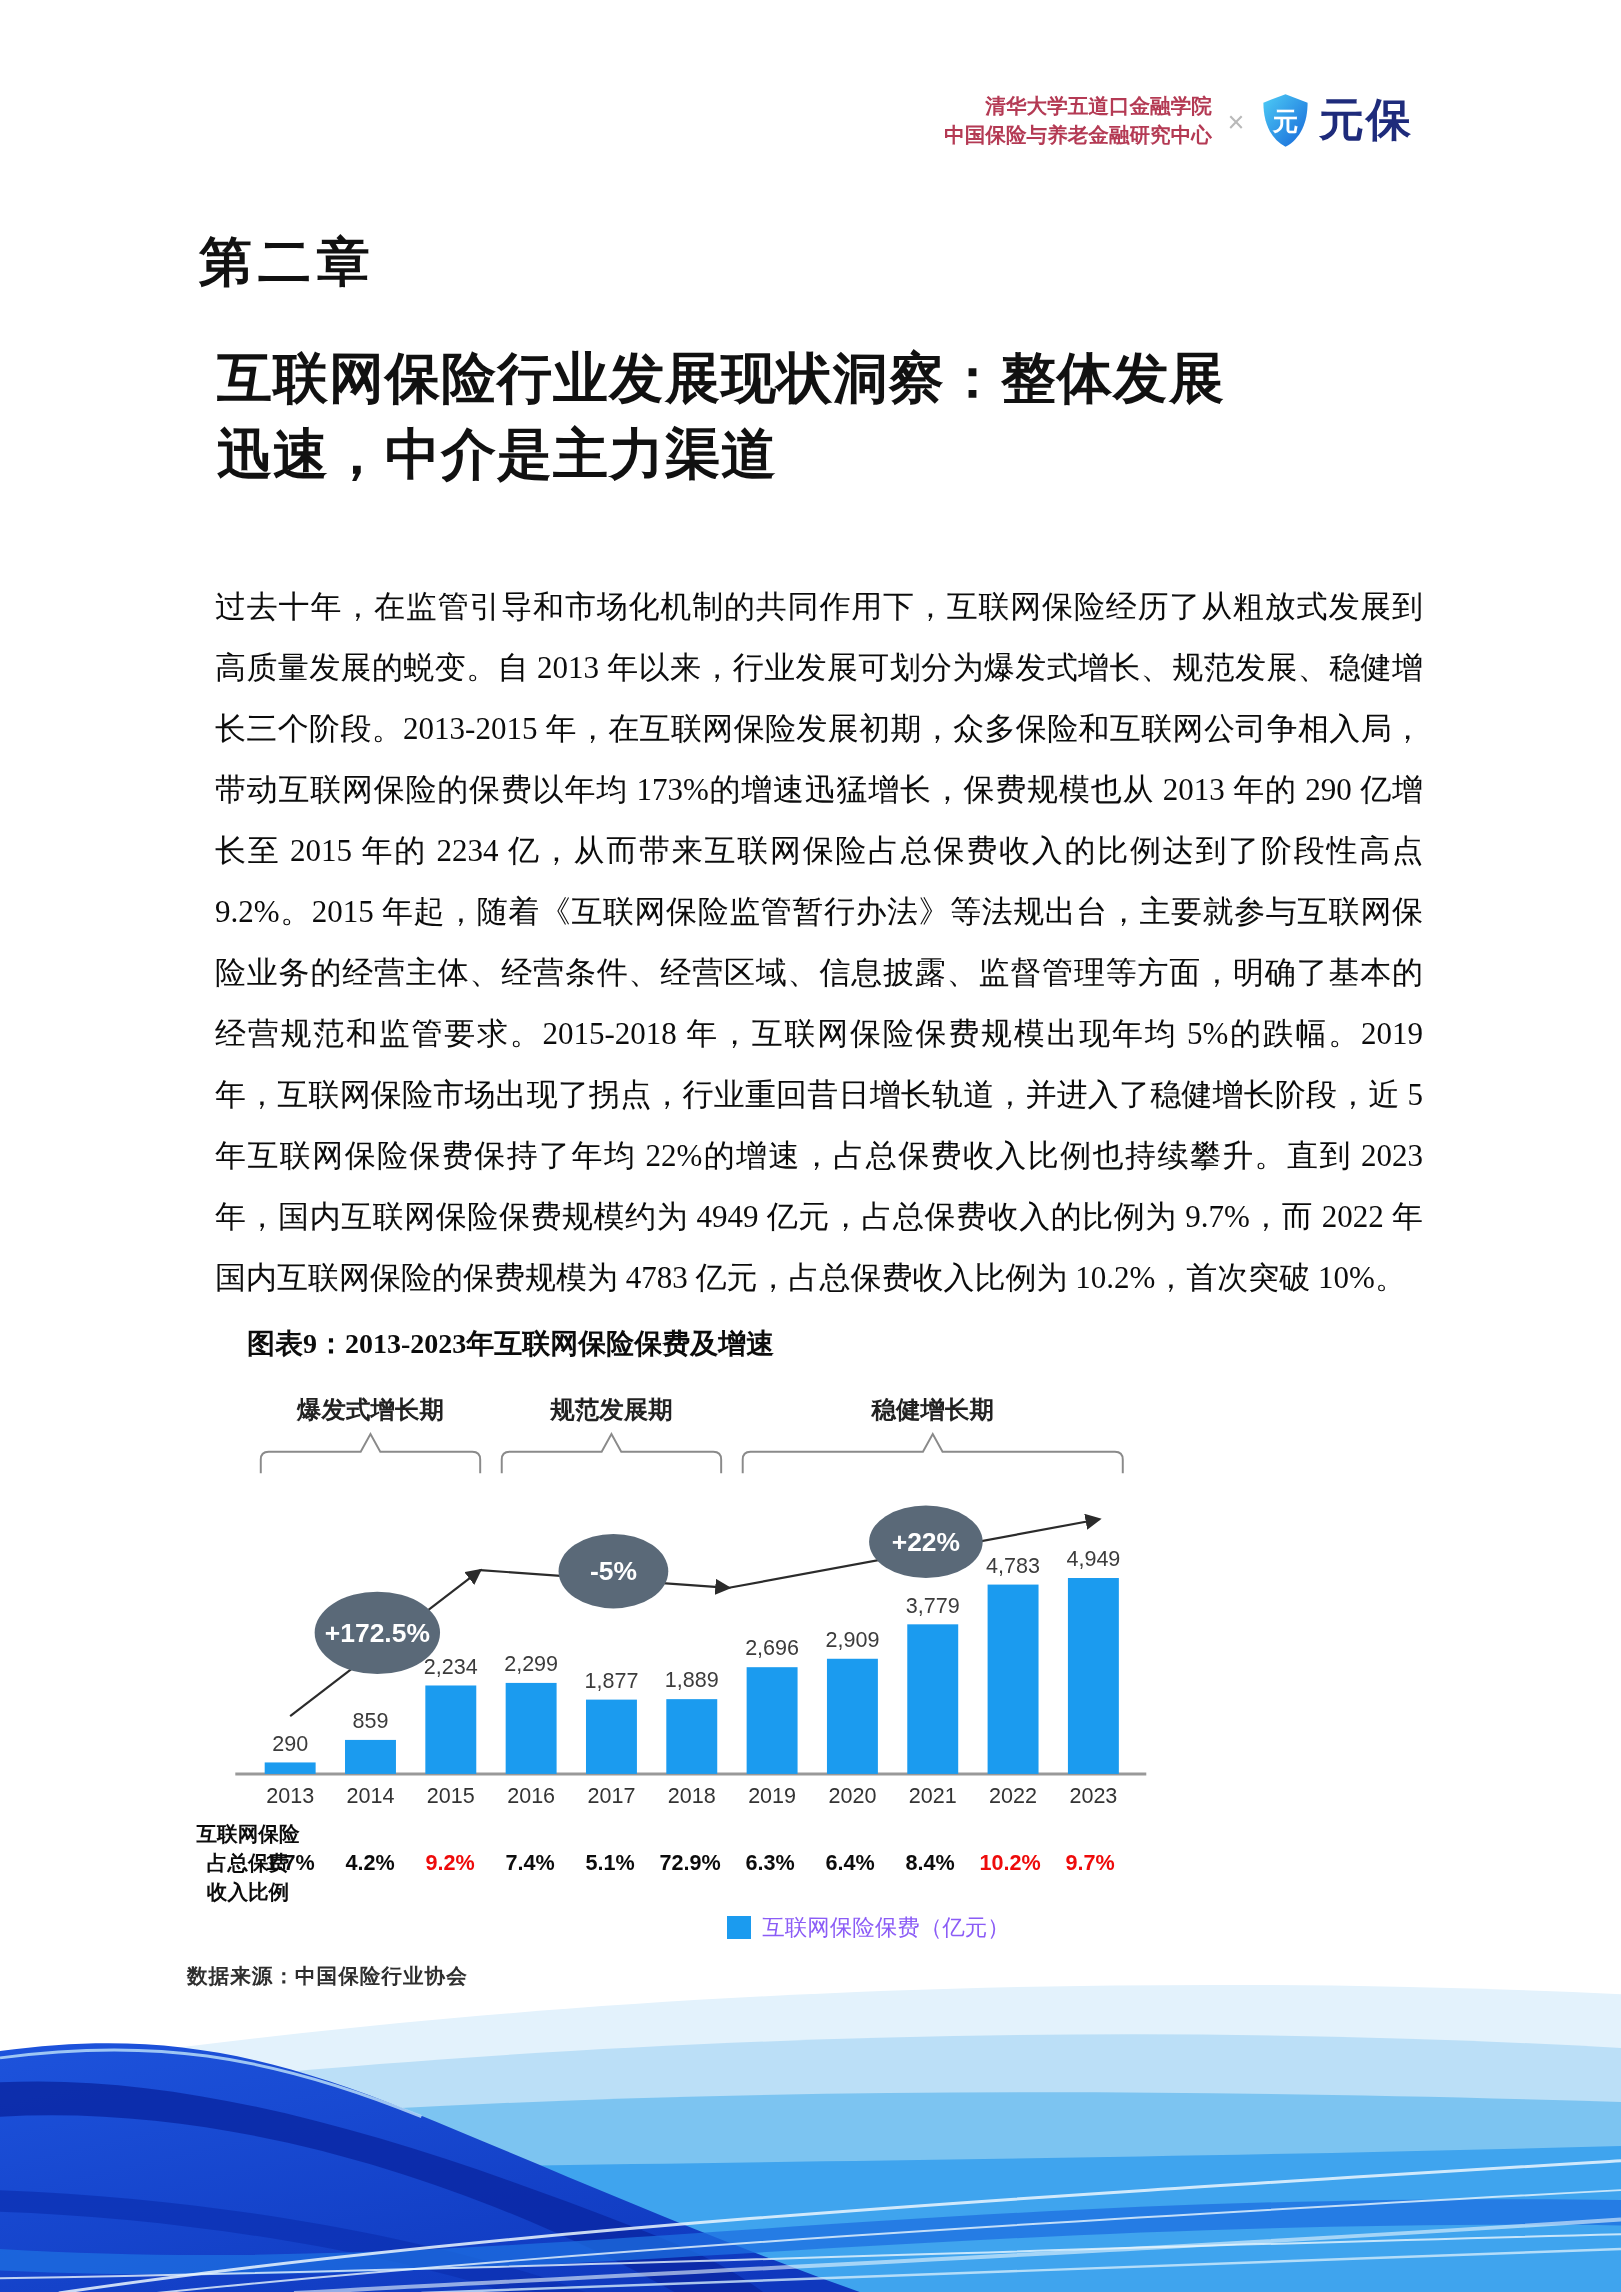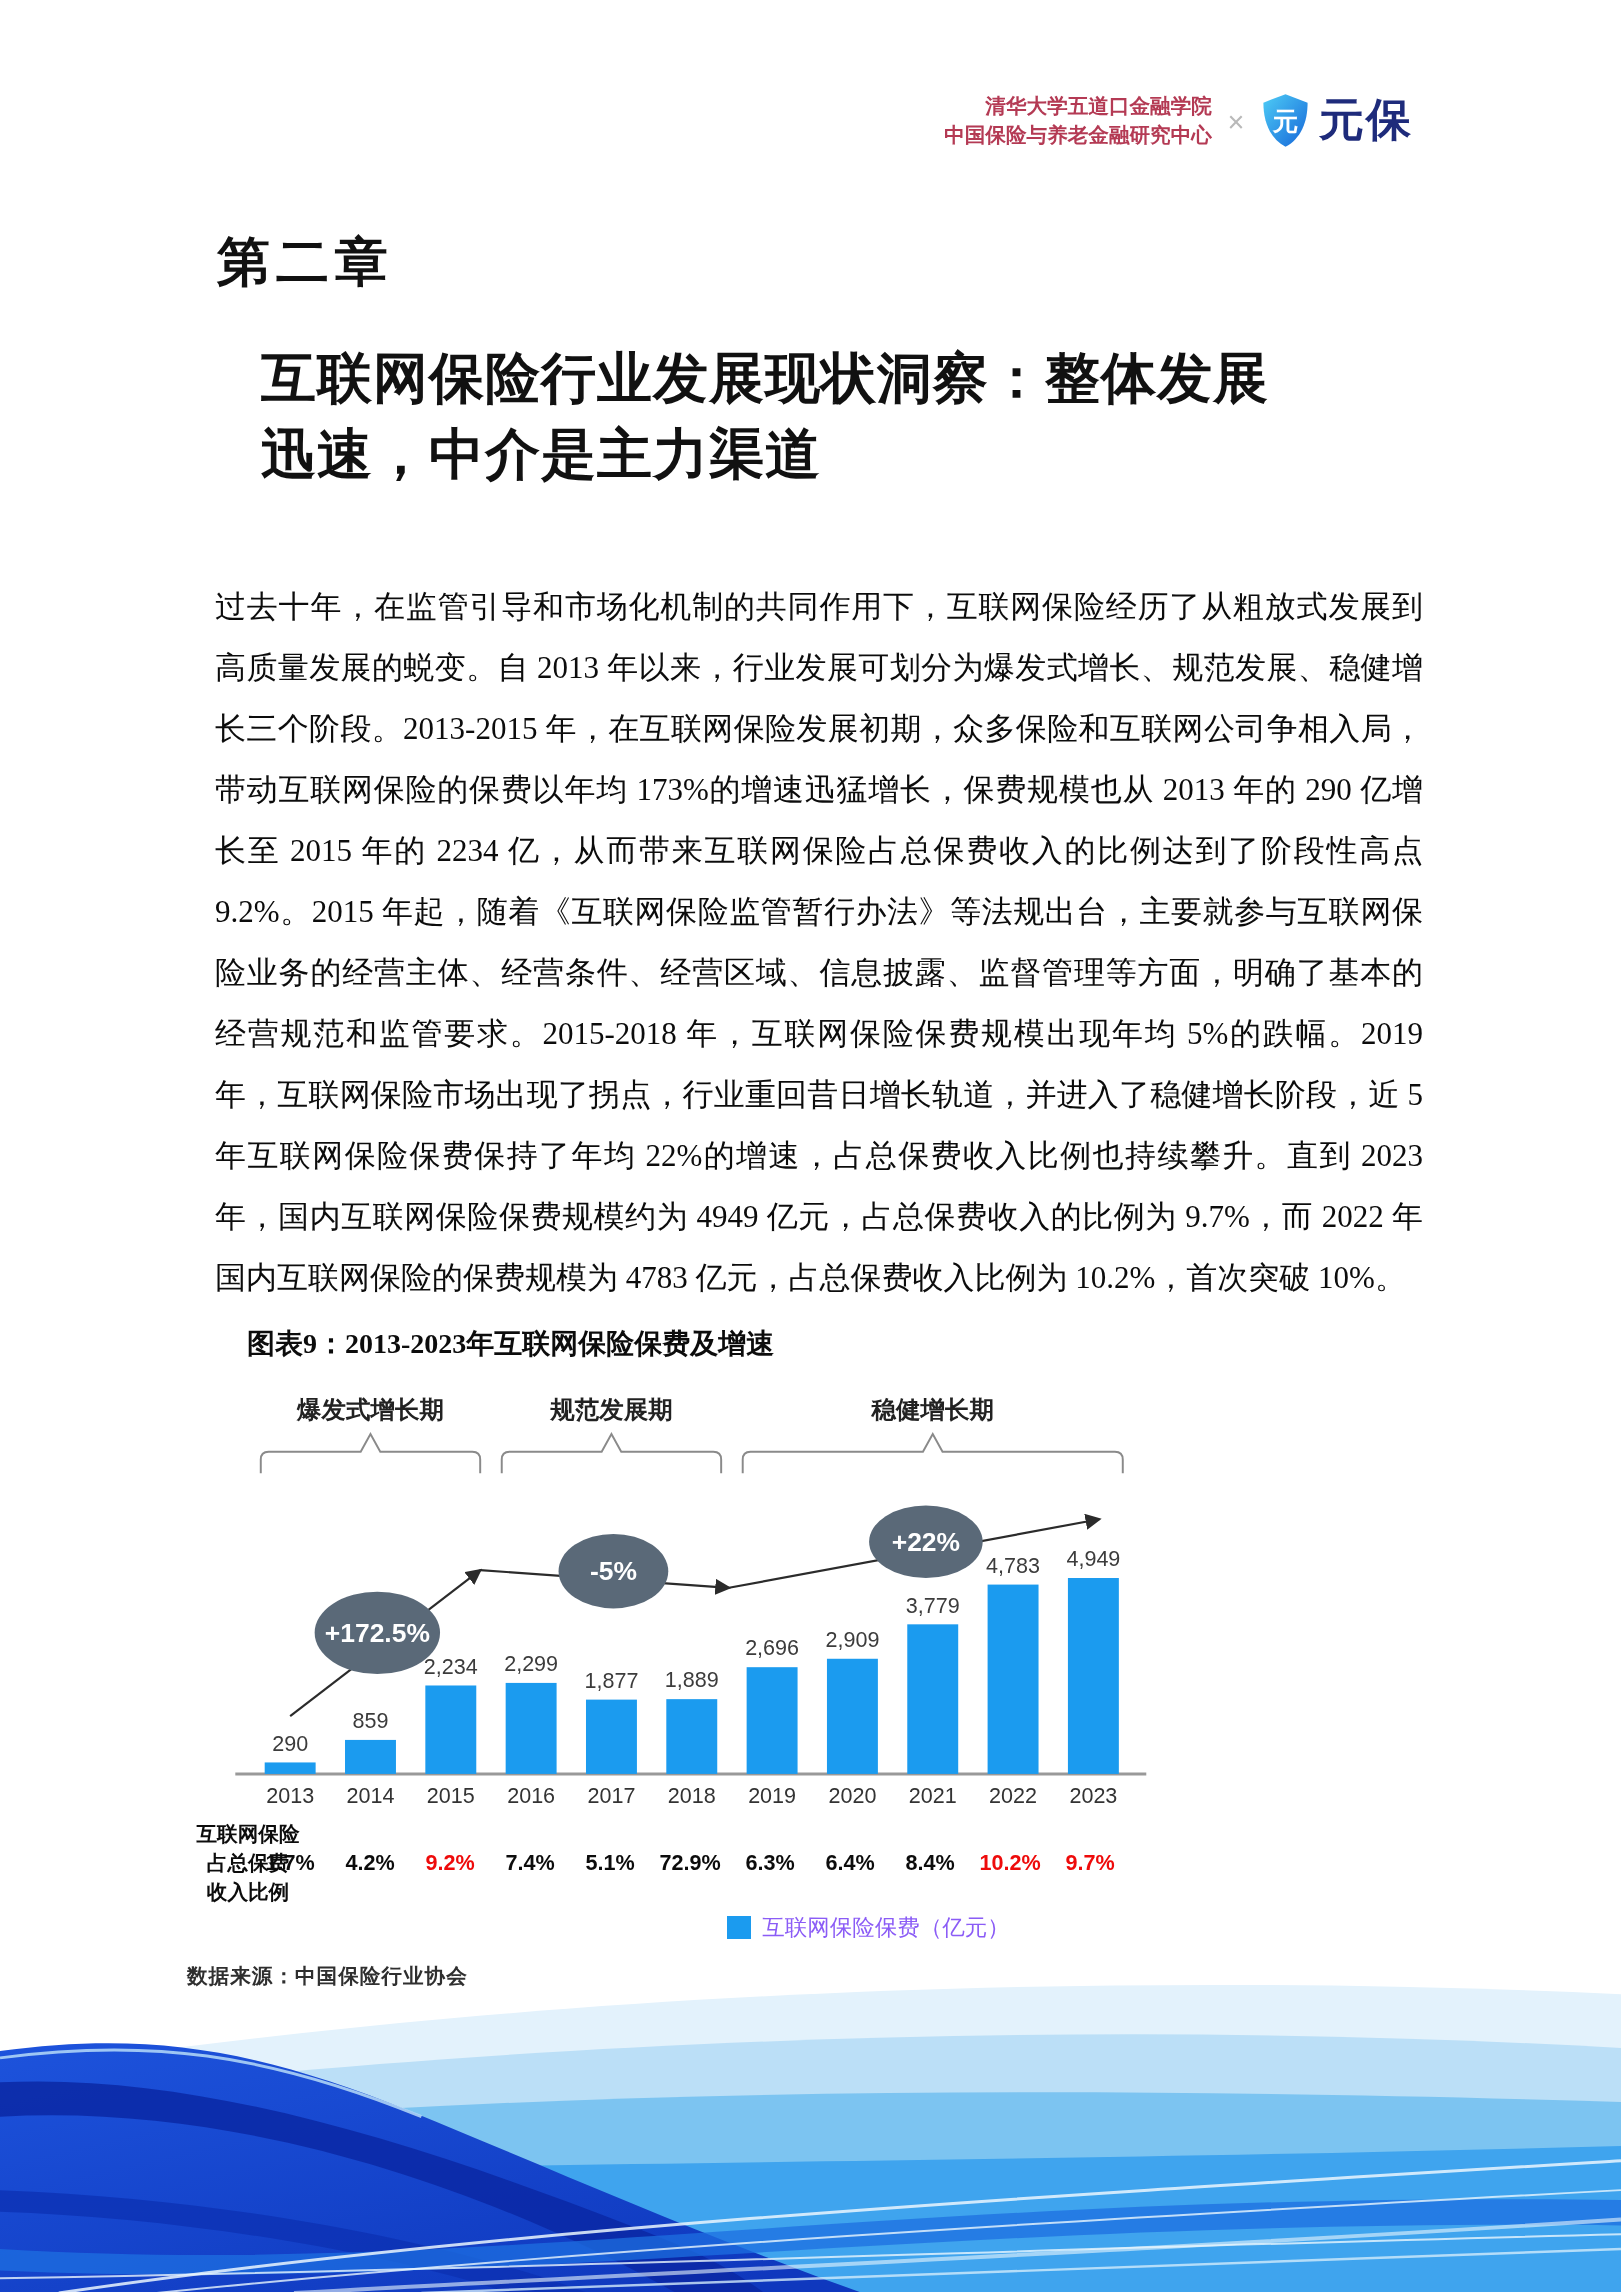--- a/index.html
+++ b/index.html
@@ -30,26 +30,26 @@
   .hdr .brand{
     display:flex;align-items:center;gap:7.8px;
   }
   .hdr .brand-name{
     color:#1e2b7b;font-size:45px;font-weight:bold;
     font-family:"Liberation Sans","DejaVu Sans",sans-serif;
     letter-spacing:2px;
   }
   
   .kicker{
-    position:absolute;left:217px;top:227px;
+    position:absolute;left:199px;top:227px;
     font-size:53px;font-weight:bold;letter-spacing:5.9px;text-align:center;
   }
   .title{
     position:absolute;left:217px;top:341px;width:1054px;
-    font-size:55px;font-weight:bold;line-height:76px;letter-spacing:1px;margin-left:44px;
+    font-size:55px;font-weight:bold;line-height:76px;letter-spacing:1px;
   }
   
   .body-par{
     position:absolute;left:215px;top:576px;width:1208px;
     font-size:31px;line-height:61px;
     text-align:justify;text-justify:inter-ideograph;
     color:#0c0c0c;
   }
   
   .fig-caption{

